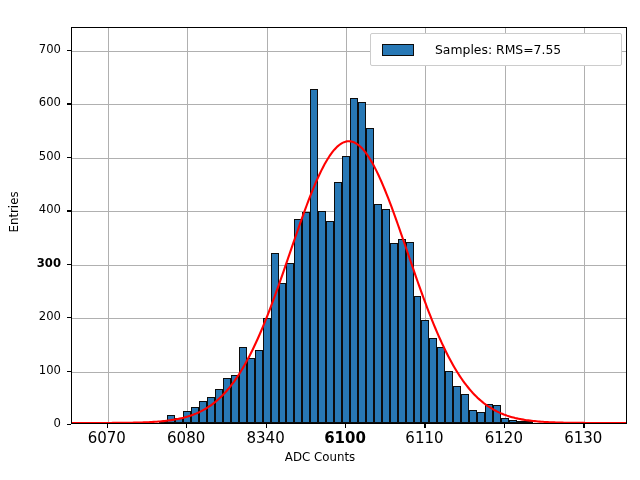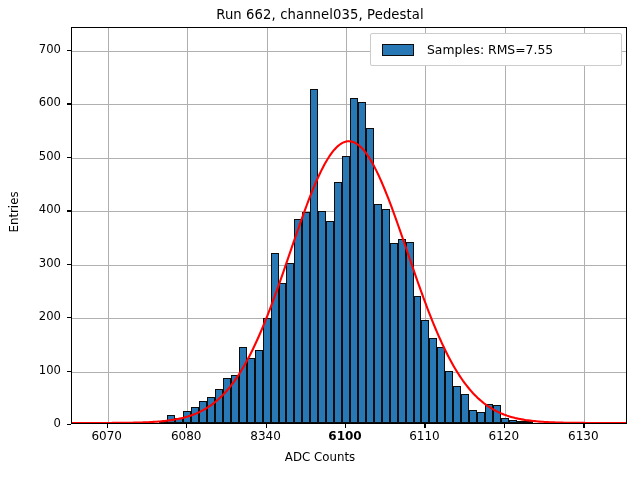--- a/index.html
+++ b/index.html
@@ -95,21 +95,21 @@
     width: 3.6px;
     background: #000000;
     left: 67.4px;
   }
   .ticklabel-x {
     position: absolute;
     top: 429px;
     width: 70px;
     margin-left: -35px;
     text-align: center;
-    font-size: 12px;
+    font-size: 15px;
     color: #000000;
   }
   .ticklabel-y {
     position: absolute;
     right: 579px;
     width: 60px;
     text-align: right;
     font-size: 11.6px;
     color: #000000;
     margin-top: -8px;
@@ -176,32 +176,32 @@
     left: 2px;
     top: 6px;
     width: 36px;
     height: 2.1px;
     background: #ff0000;
   }
   .legend-text {
     font-size: 12.4px;
     color: #000000;
     white-space: nowrap;
+    margin-left: 8px;
   }
   .legend-text i {
     font-family: "DejaVu Serif", serif;
     font-style: italic;
   }
 </style>
 </head>
 <body>
 
 <div id="figure">
 
-  <div id="chart-title">Run 662, channel035, Pedestal</div>
 
   <div id="plot-area">
     <div id="grid-layer">
         <div class="gridline-h" style="top: 343.57px;"></div>
         <div class="gridline-h" style="top: 290.14px;"></div>
         <div class="gridline-h" style="top: 236.7px;"></div>
         <div class="gridline-h" style="top: 183.27px;"></div>
         <div class="gridline-h" style="top: 129.84px;"></div>
         <div class="gridline-h" style="top: 76.41px;"></div>
         <div class="gridline-h" style="top: 22.98px;"></div>
@@ -284,21 +284,21 @@
       <div class="ticklabel-x" style="left: 583.31px;">6130</div>
     </div>
   <div id="ticks-y">
       <div class="tick-y" style="top: 424px;"></div>
       <div class="ticklabel-y" style="top: 424px;">0</div>
       <div class="tick-y" style="top: 370.57px;"></div>
       <div class="ticklabel-y" style="top: 370.57px;">100</div>
       <div class="tick-y" style="top: 317.14px;"></div>
       <div class="ticklabel-y" style="top: 317.14px;">200</div>
       <div class="tick-y" style="top: 263.7px;"></div>
-      <div class="ticklabel-y" style="top: 263.7px;">300</div>
+      <div class="ticklabel-y" style="top: 263.7px; font-weight: bold;">300</div>
       <div class="tick-y" style="top: 210.27px;"></div>
       <div class="ticklabel-y" style="top: 210.27px;">400</div>
       <div class="tick-y" style="top: 156.84px;"></div>
       <div class="ticklabel-y" style="top: 156.84px;">500</div>
       <div class="tick-y" style="top: 103.41px;"></div>
       <div class="ticklabel-y" style="top: 103.41px;">600</div>
       <div class="tick-y" style="top: 49.98px;"></div>
       <div class="ticklabel-y" style="top: 49.98px;">700</div>
     </div>
 

